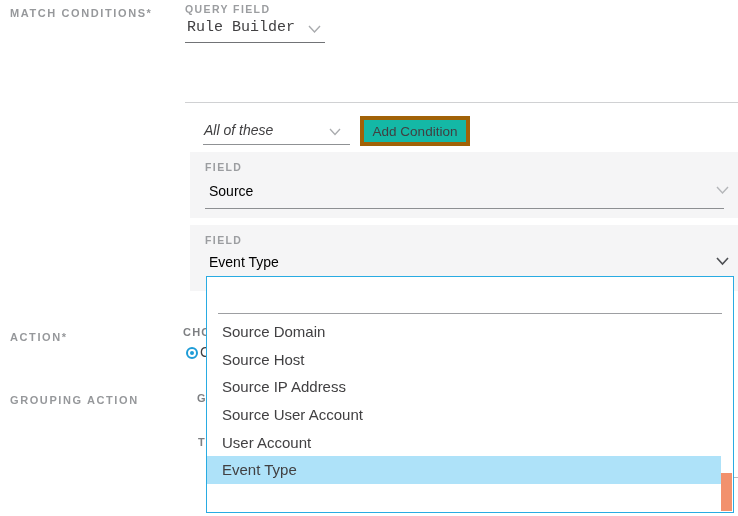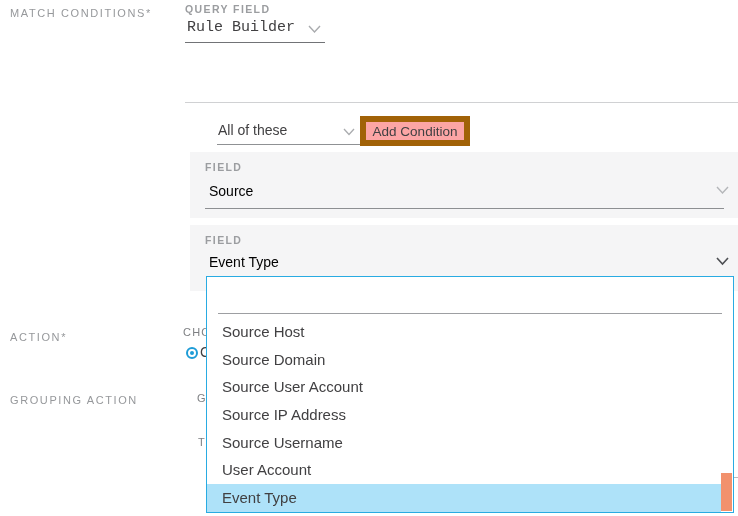--- a/index.html
+++ b/index.html
@@ -1,36 +1,36 @@
 <!DOCTYPE html>
 <html><head>
 <meta charset="utf-8">
 <style>
   * { margin:0; padding:0; box-sizing:border-box; }
   body { background:#fff; font-family:"Liberation Sans","DejaVu Sans",sans-serif; }
   #screen { position:relative; width:738px; height:516px; background:#fff; overflow:hidden; }
 
   .form-label {
-    position:absolute; font-size:11px; font-weight:400; color:#96989b;
+    position:absolute; font-size:11px; font-weight:700; color:#96989b;
     letter-spacing:1.6px; white-space:nowrap;
   }
   .field-label {
     font-size:10.5px; font-weight:700; color:#9b9da0; letter-spacing:1.4px;
   }
   .value-text { font-size:15px; color:#414042; white-space:nowrap; }
 
   .select-ctl { position:absolute; cursor:pointer; }
   .select-ctl .underline { position:absolute; left:0; right:0; bottom:0; height:1px; background:#7e8083; }
   .chev { position:absolute; width:13px; height:9px; }
   .chev svg { display:block; }
 
   .divider { position:absolute; height:1px; background:#d0d1d3; }
 
   .btn {
-    position:absolute; background:#fca5a5; border:6px solid #a16207; color:#414042;
+    position:absolute; background:#14b8a6; border:4px solid #a16207; color:#414042;
     font-size:13.5px; text-align:center; font-family:inherit; cursor:pointer;
   }
 
   .panel { position:absolute; left:190px; width:548px; height:66px; background:#f5f5f6; }
   .panel .field-label { position:absolute; left:15px; top:9px; }
   .panel .panel-value { position:absolute; left:19px; top:31px; font-size:14px; color:#000000; }
   .panel .underline { position:absolute; left:15px; right:14px; top:56px; height:1px; background:#8d8f92; }
   .panel .chev { right:9px; top:34px; }
 
   .fragment { position:absolute; overflow:hidden; white-space:nowrap; }
@@ -78,21 +78,21 @@
     <span class="chev" style="right:4px; top:9px; color:#a9abae;">
       <svg width="13" height="9" viewBox="0 0 13 9">
           <polyline points="1,1 6.5,7 12,1" fill="none" stroke="currentColor" stroke-width="1.4"></polyline>
         </svg>
     </span>
     <span class="underline" style="background:#717376;"></span>
   </div>
 
   <div class="divider" style="left:185px; top:102px; width:553px;"></div>
 
-  <div class="select-ctl" style="left:217px; top:118px; width:147px; height:27px;">
+  <div class="select-ctl" style="left:203px; top:118px; width:147px; height:27px;font-style:italic;">
     <span class="value-text" style="position:absolute; left:1px; top:4px; font-size:14px;">All of these</span>
     <span class="chev" style="right:8px; top:10px; color:#aaacaf;">
       <svg width="12" height="8" viewBox="0 0 12 8">
           <polyline points="1,1 6,6.5 11,1" fill="none" stroke="currentColor" stroke-width="1.3"></polyline>
         </svg>
     </span>
     <span class="underline" style="background:#8f9194;"></span>
   </div>
 
   <button class="btn" style="left:360px; top:116px; width:110px; height:30px;">Add Condition</button>
@@ -127,24 +127,23 @@
 
   <div class="fragment form-label" style="left:197px; top:392px; width:9px; letter-spacing:0; color:#7d7f82;">G</div>
   <div class="fragment form-label" style="left:198px; top:436px; width:8px; letter-spacing:0; color:#7d7f82;">T</div>
 
   <div class="stray-line"></div>
 
   <div class="dropdown">
     <input class="dd-search" type="text" value="" style="">
     <div class="dd-search-line"></div>
     <div class="dd-list">
+      <div class="dd-item">Source Domain</div>
       <div class="dd-item">Source Host</div>
-      <div class="dd-item">Source Domain</div>
+      <div class="dd-item">Source IP Address</div>
       <div class="dd-item">Source User Account</div>
-      <div class="dd-item">Source IP Address</div>
-      <div class="dd-item">Source Username</div>
       <div class="dd-item">User Account</div>
       <div class="dd-item highlighted">Event Type</div>
     </div>
     <div class="dd-thumb"></div>
   </div>
 
 </div>
 
 </body></html>

